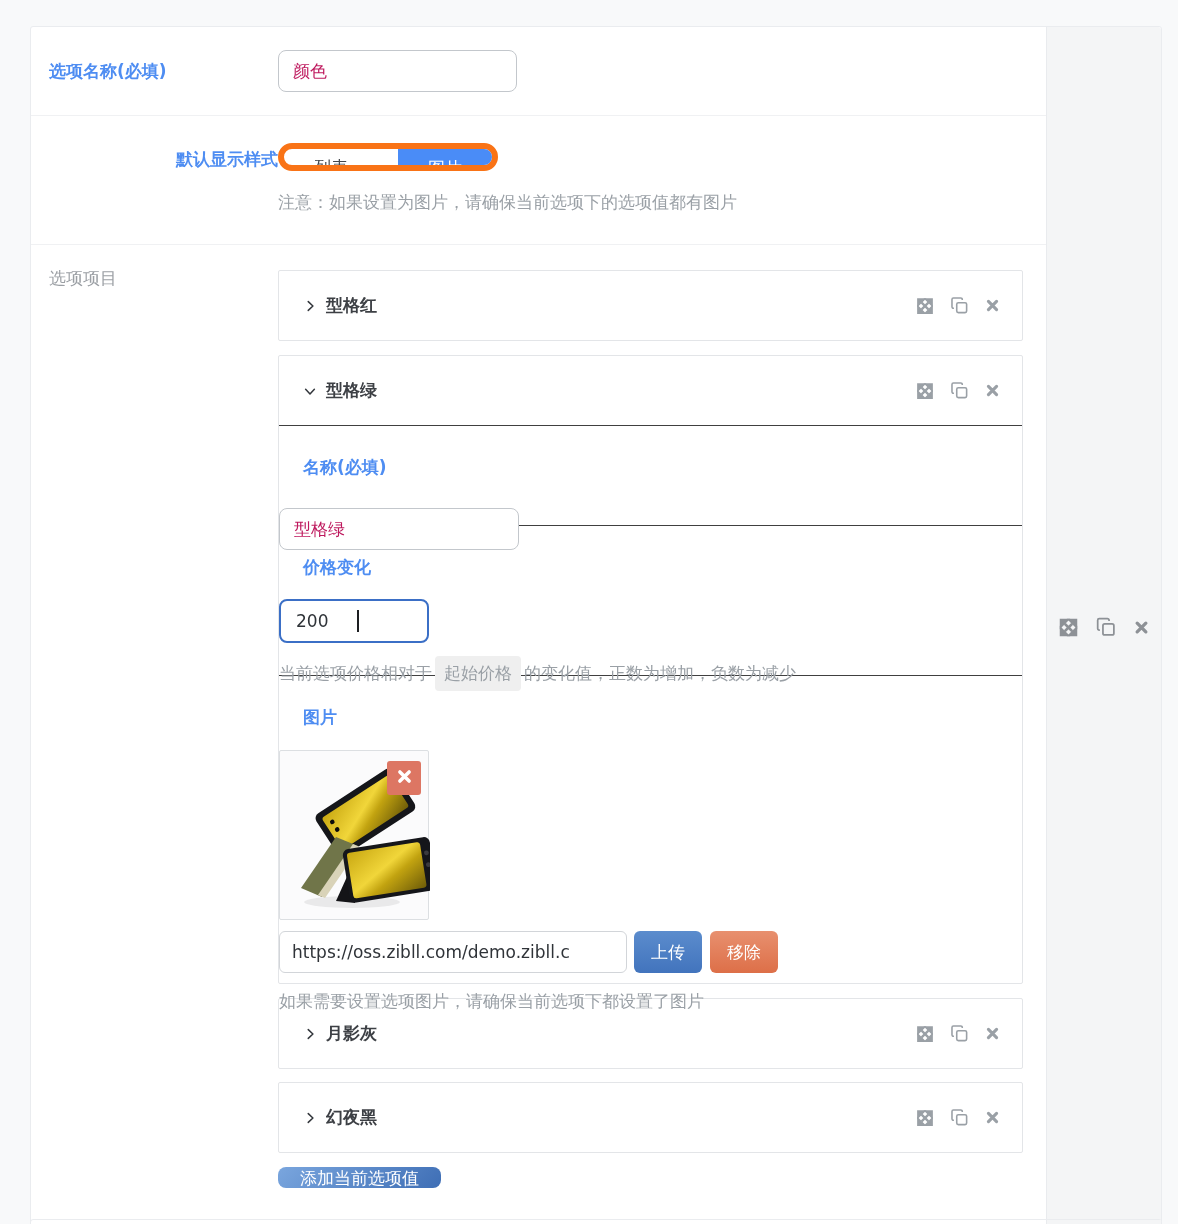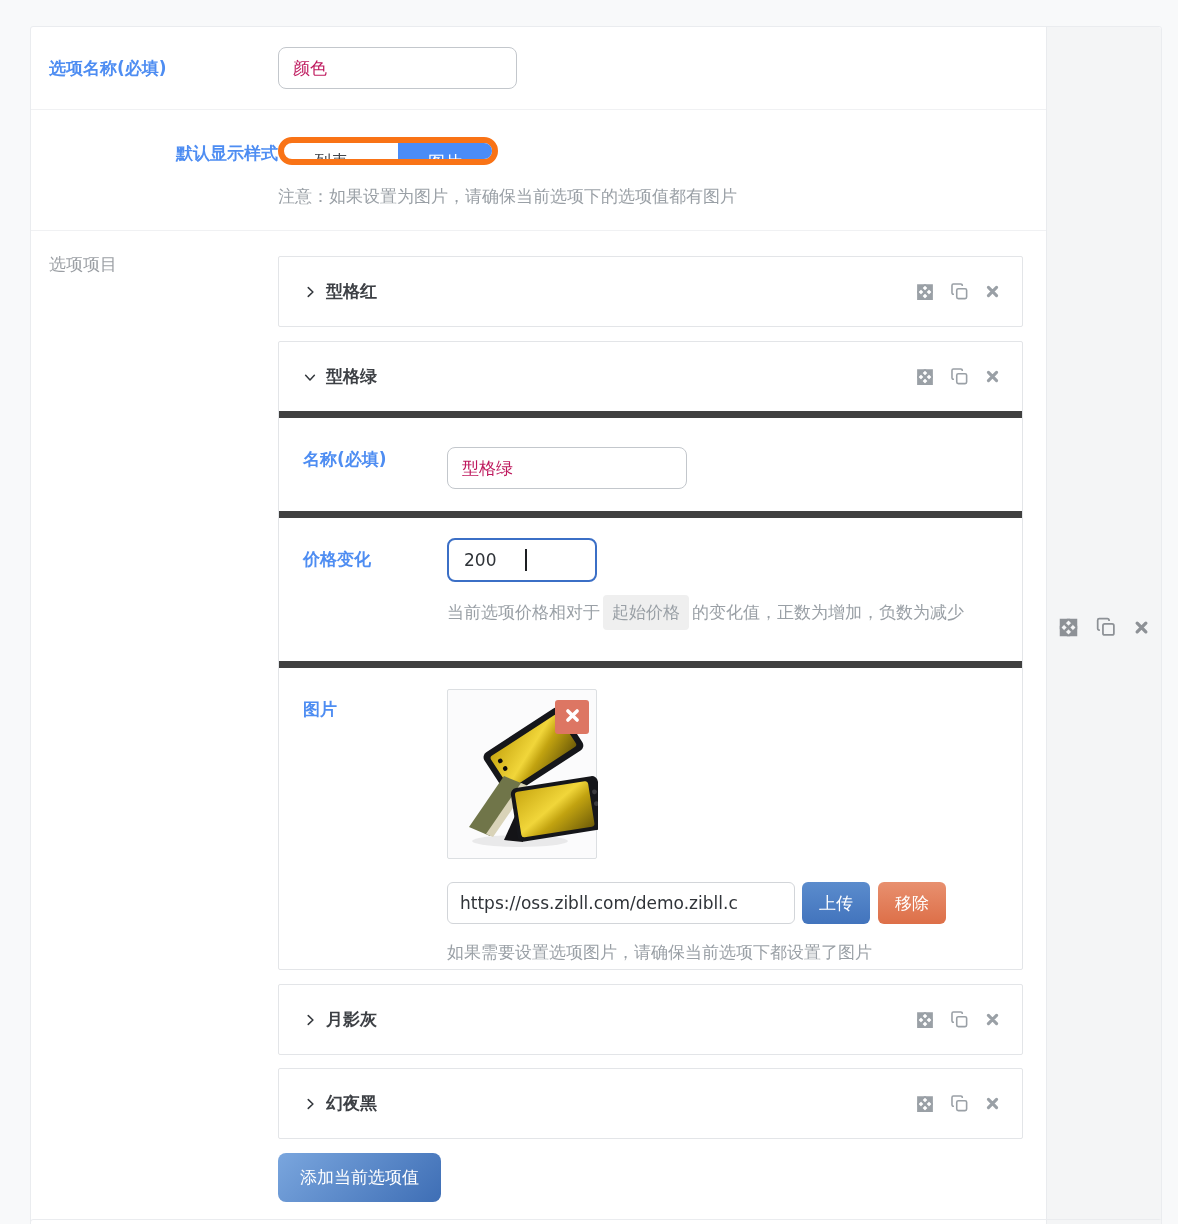--- a/index.html
+++ b/index.html
@@ -62,21 +62,21 @@
 
   .item-card { width:745px; border:1px solid #e3e5e8; border-radius:2px; background:#fff; margin-bottom:14px; }
   .card-header { height:69px; display:flex; align-items:center; padding:0 22px 0 24px; cursor:pointer; }
   .chev { flex:none; margin-right:9px; display:inline-flex; }
   .card-title { font-size:17px; font-weight:bold; color:#3d4045; }
   .card-header .controls-group { margin-left:auto; gap:16px; }
 
   .icon-btn { display:inline-flex; color:#9aa0a6; cursor:pointer; background:none; border:none; padding:0; }
   .icon-btn svg { display:block; }
 
-  .sub-row { display:flex; border-top:7px solid #404040; }
+  .sub-row { display:flex; border-top:1px solid #404040;flex-direction:column; }
   .sub-label { width:168px; flex:none; padding:30px 0 0 24px; color:#4e8df2; font-weight:bold; font-size:17px; }
   .sub-content { flex:1; min-width:0; padding-right:18px; }
 
   .sub-row-name { height:100px; }
   .sub-row-name .sub-content { padding-top:29px; }
   .sub-name-input { width:240px; }
 
   .sub-row-price { height:150px; }
   .sub-row-price .sub-content { padding-top:20px; }
   .fake-input {
@@ -94,34 +94,34 @@
   .sub-row-image .sub-content { padding-top:21px; }
   .img-preview {
     width:150px; height:170px; border:1px solid #dcdfe2; background:#fbfbfc;
     position:relative; border-radius:2px;
   }
   .img-delete-btn {
     position:absolute; top:10px; right:7px; width:34px; height:34px;
     background:#dd7663; border:none; border-radius:3px; cursor:pointer;
     display:flex; align-items:center; justify-content:center;
   }
-  .url-row { display:flex; align-items:center; margin-top:23px; }
+  .url-row { display:flex; align-items:center; margin-top:11px; }
   .url-input {
     width:348px; height:42px; border:1px solid #d2d5d9; border-radius:6px;
     font-size:17px; color:#2f3338; padding:0 12px; outline:none;
     font-family:"DejaVu Sans","Liberation Sans",sans-serif;
   }
   .btn { height:42px; border:none; border-radius:6px; color:#fff; font-size:17px; padding:0 17px;
     cursor:pointer; font-family:Liberation Mono, monospace; }
   .btn-upload { margin-left:7px; background:linear-gradient(180deg,#5b8ccd,#4274bd); }
   .btn-remove { margin-left:8px; background:linear-gradient(180deg,#e8906f,#dd6f48); }
   .img-help { margin-top:17px; font-size:17px; color:#9aa0a6; }
 
   .add-btn {
-    margin-top:0; height:49px; padding:0 22px; border:none; border-radius:8px;
+    margin-top:0; height:21px; padding:0 22px; border:none; border-radius:8px;
     background:linear-gradient(135deg,#7aa6de,#3e6eb5); color:#fff; font-size:17px;
     cursor:pointer; font-family:"DejaVu Sans","Liberation Sans",sans-serif;
   }
 
   .next-row {
     position:absolute; left:30px; top:1219px; width:1132px; height:12px;
     display:flex; background:#fff; border:1px solid #eaecef; border-radius:3px 3px 0 0;
   }
   .next-row .nr-main { width:1015px; }
   .next-row .nr-controls { width:115px; background:#f4f5f6; border-left:1px solid #e9ebee; }

